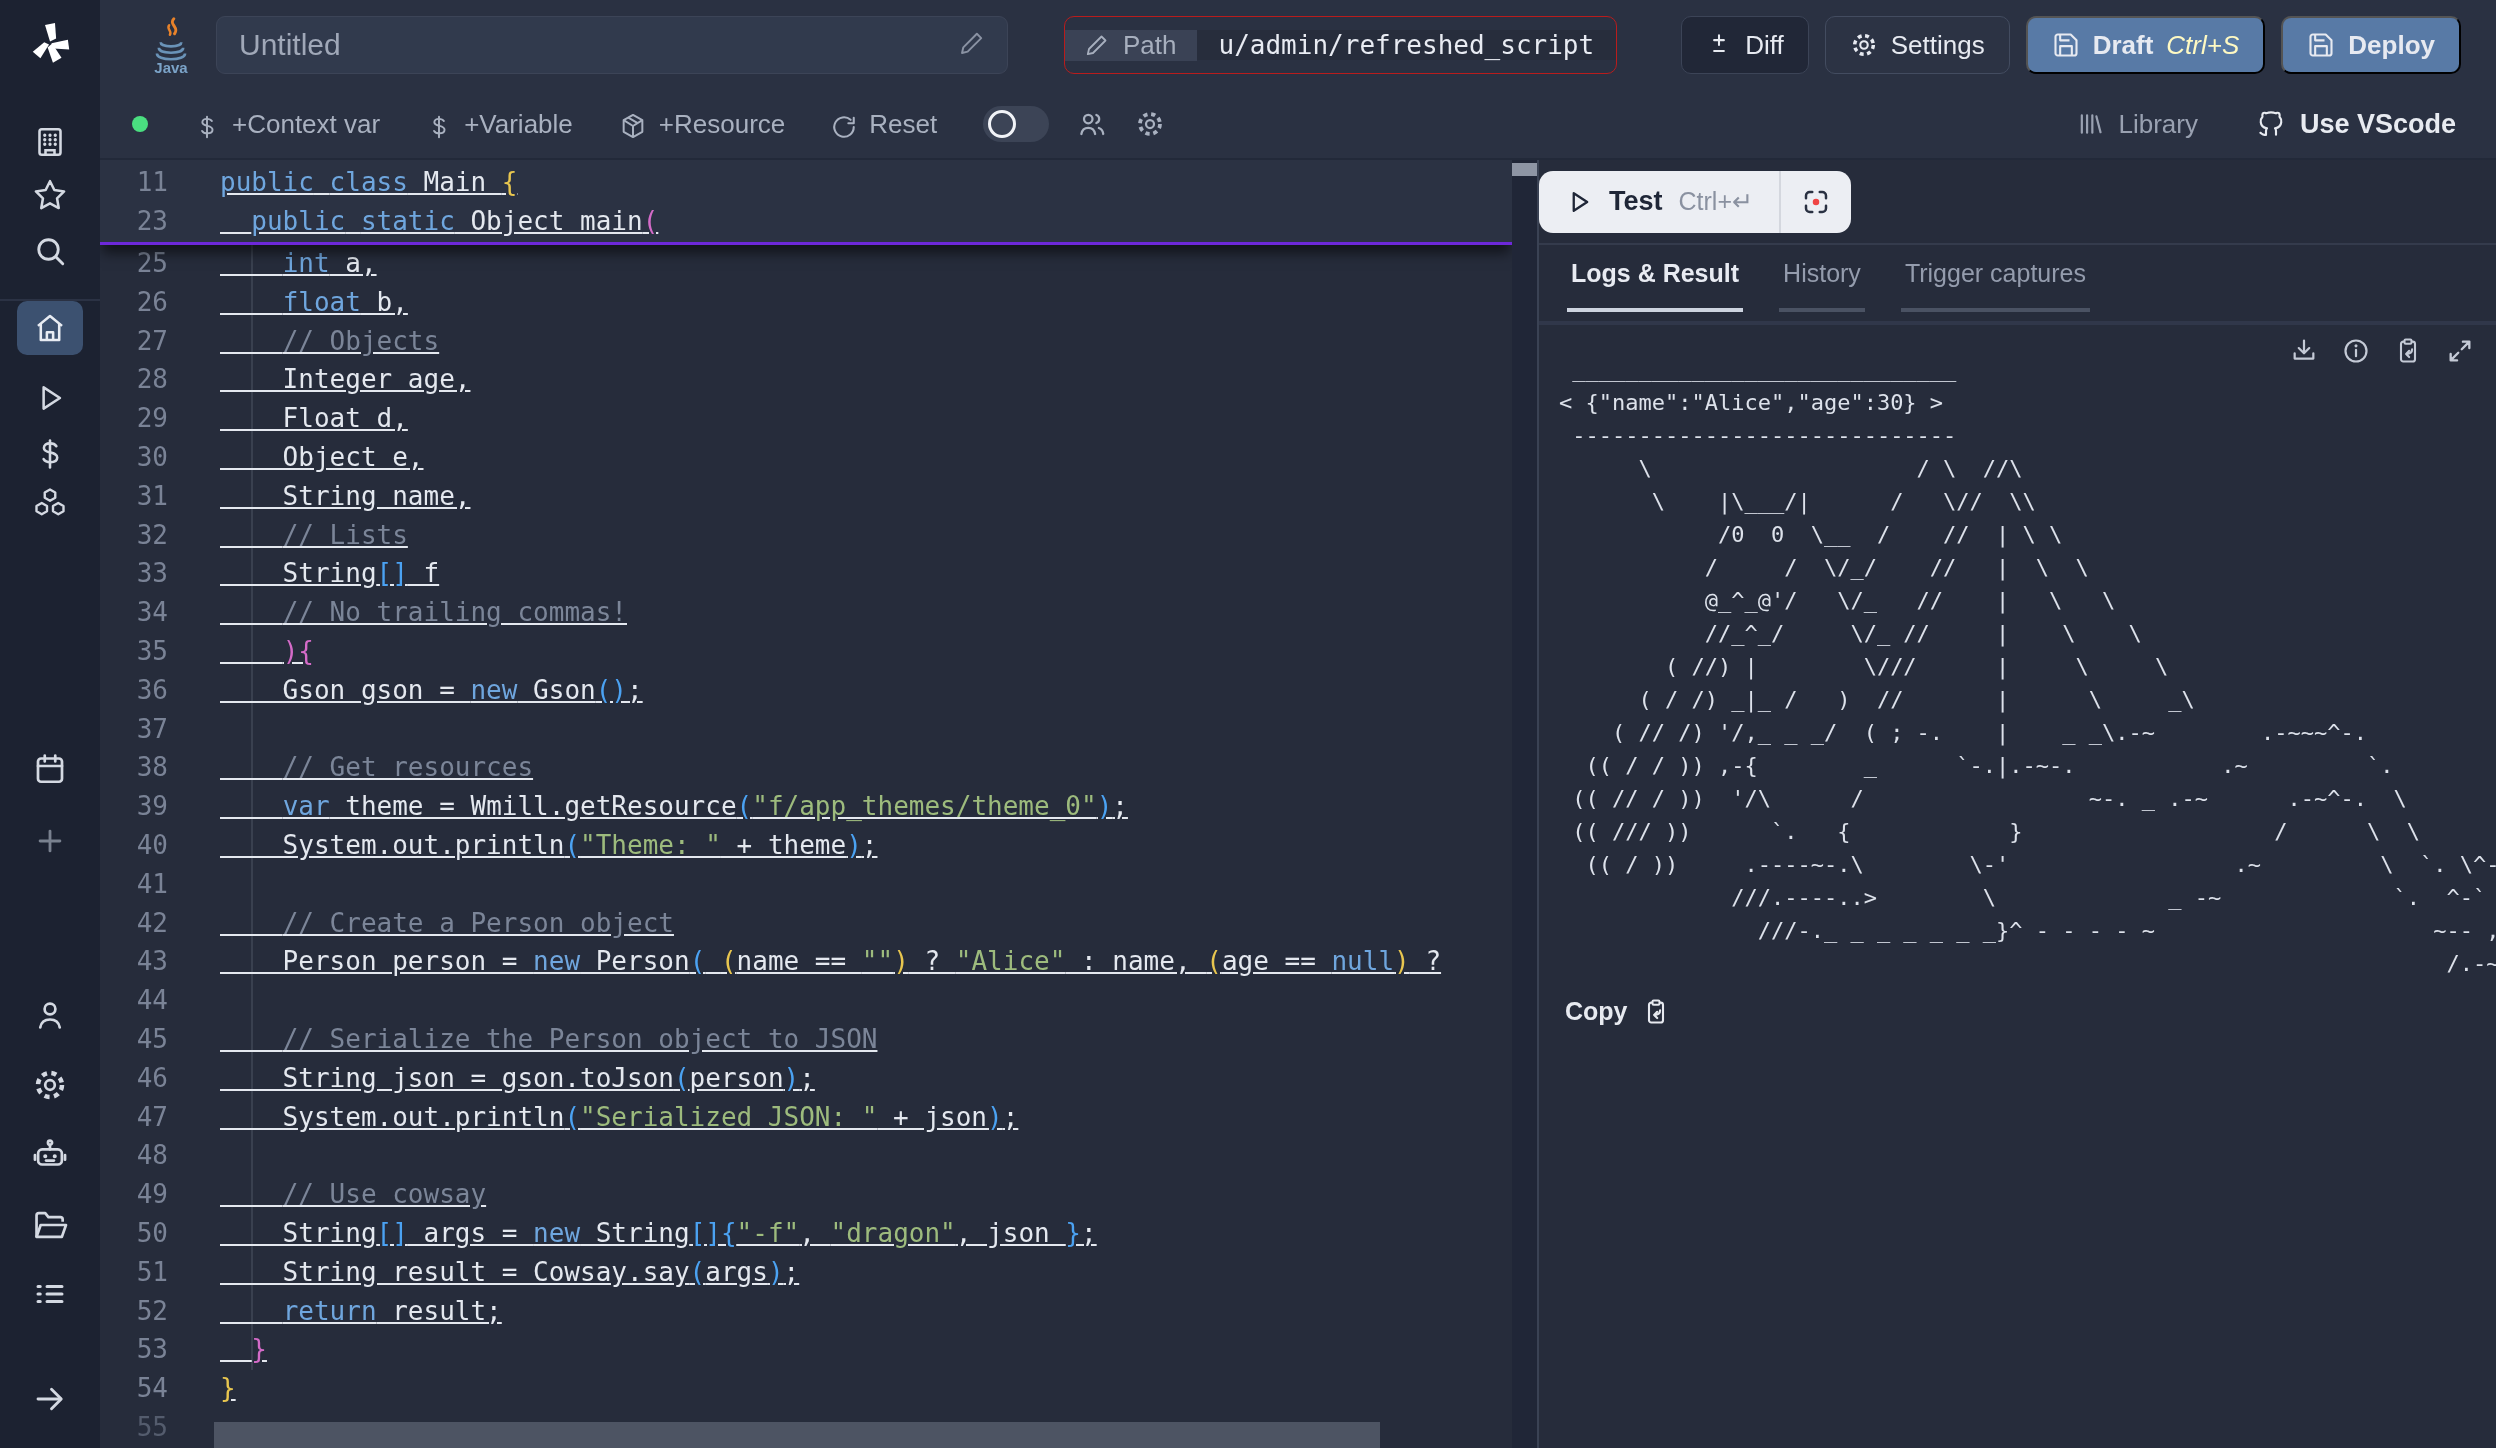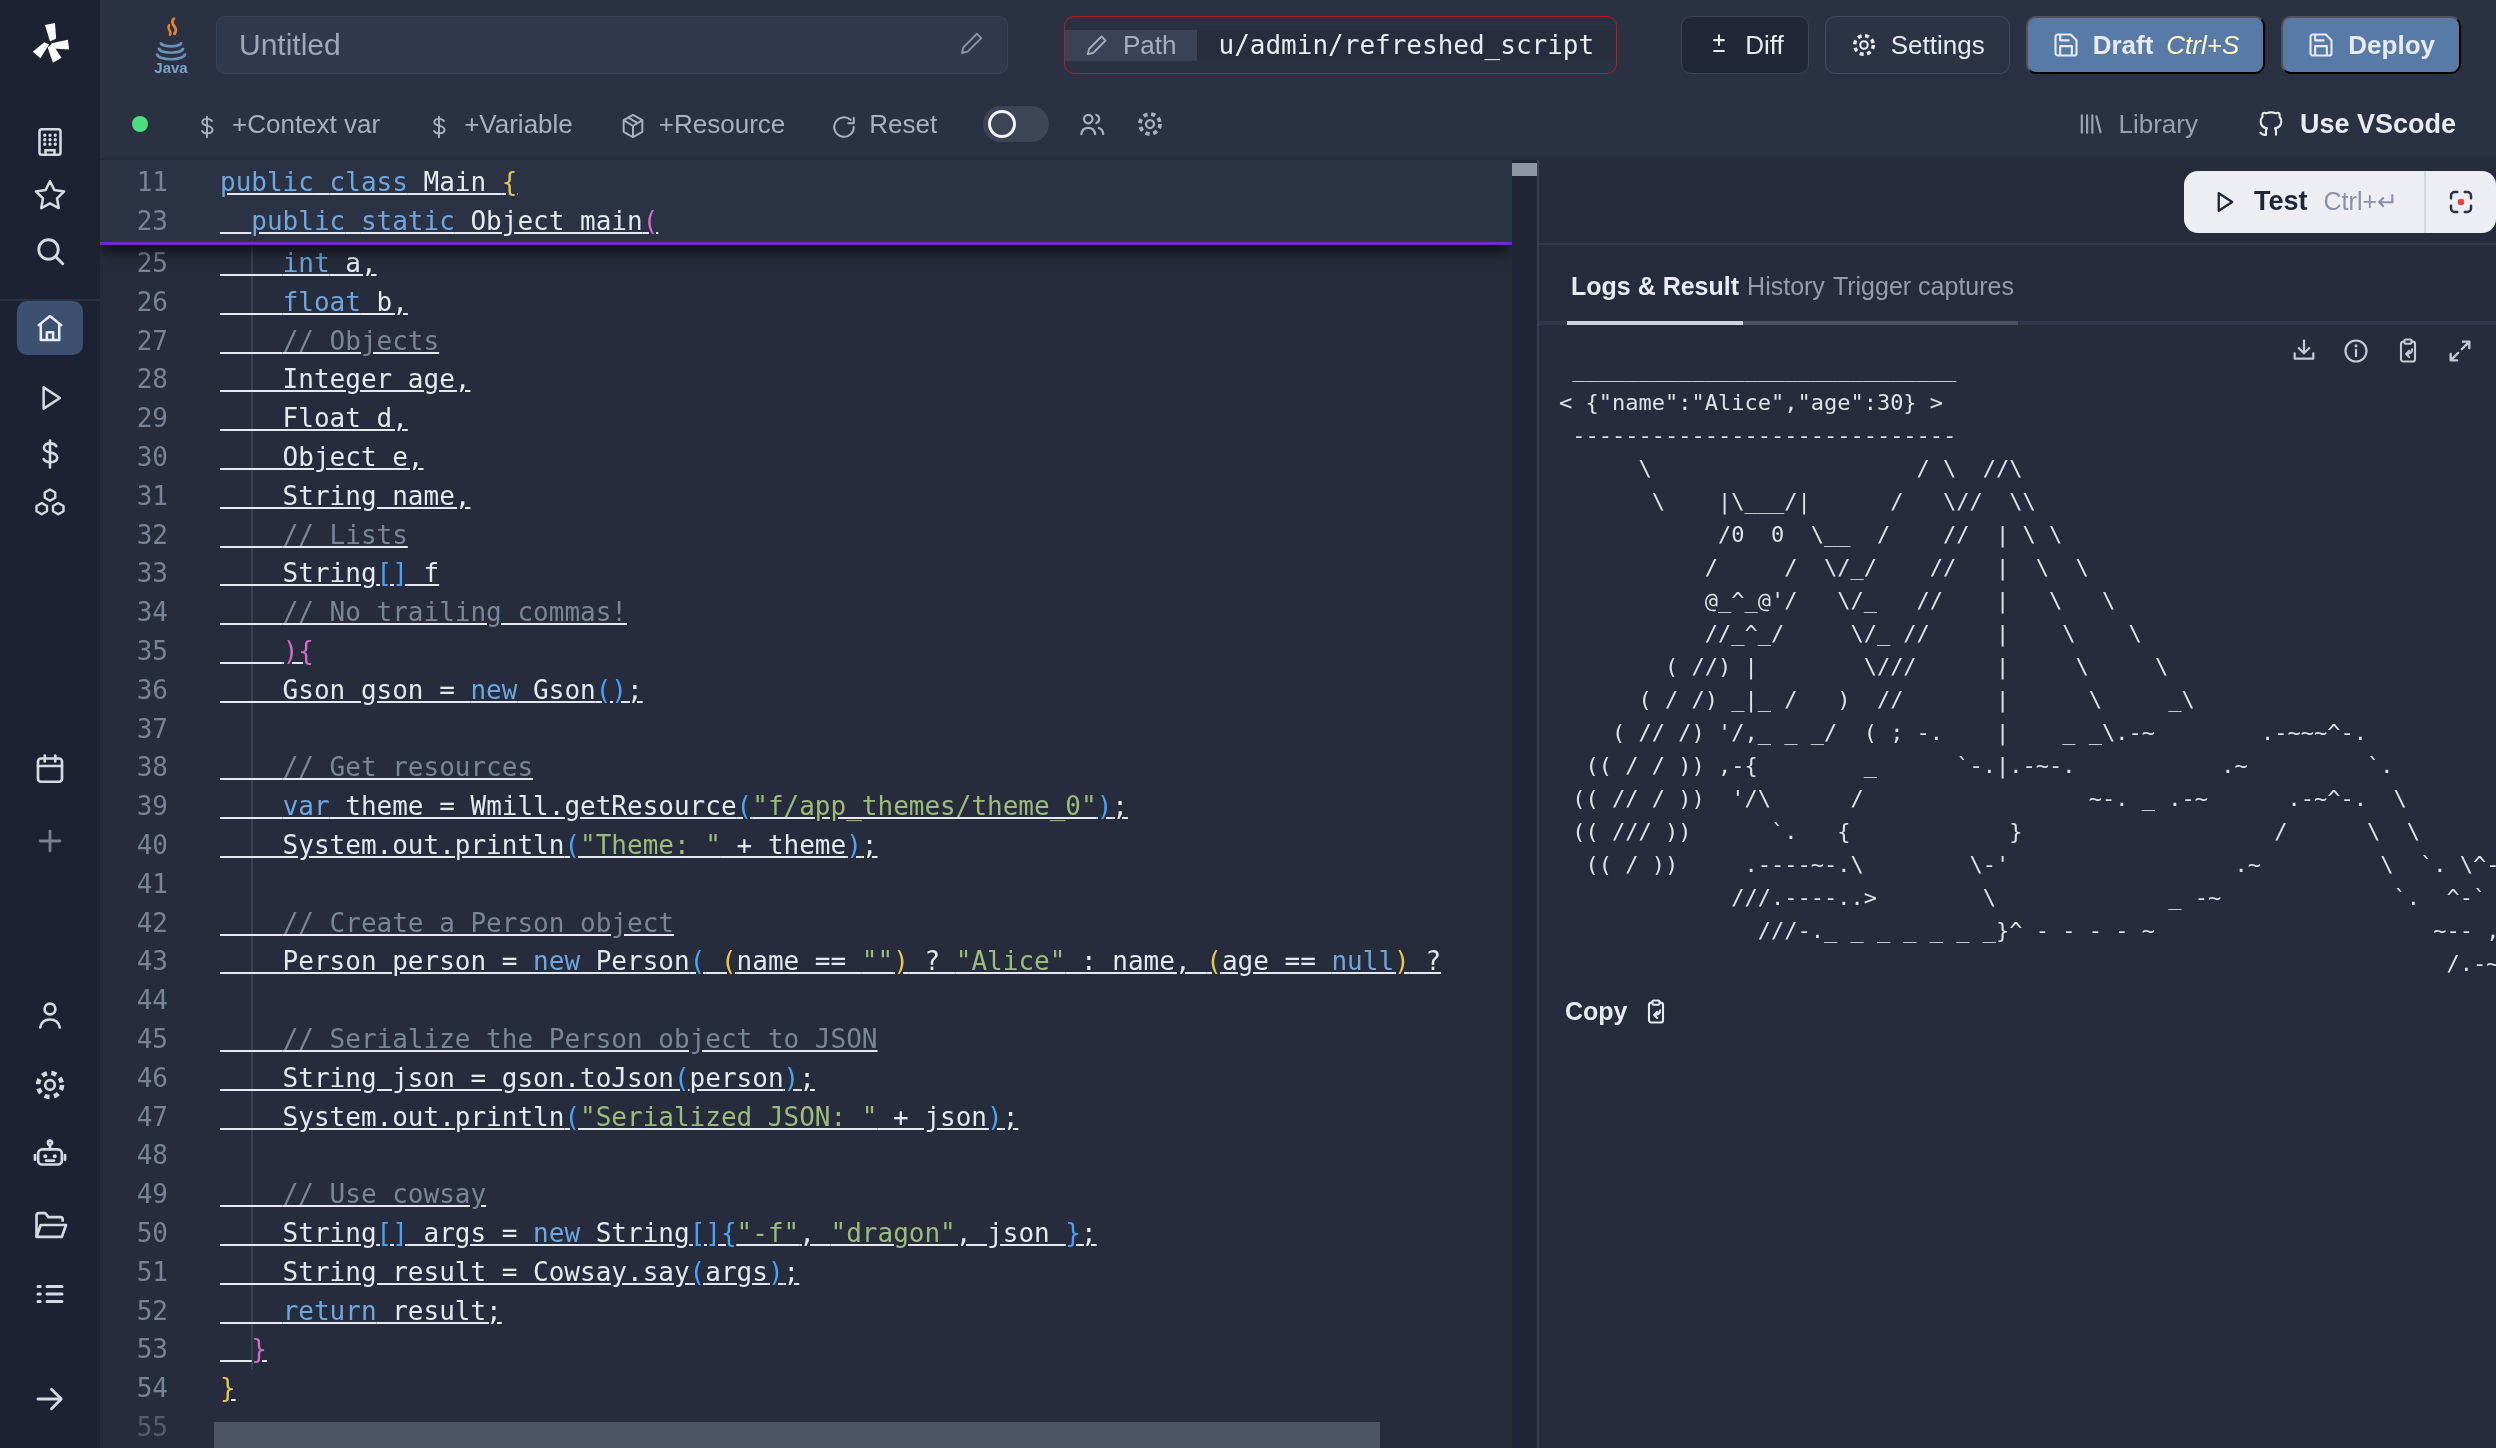--- a/index.html
+++ b/index.html
@@ -53,28 +53,28 @@
   .sticky { position:absolute; left:0; top:0; width:100%; background:#2B3243; padding-top:3px; padding-bottom:1px; border-bottom:3px solid #6d28d9; box-shadow:0 10px 12px -2px rgba(0,0,0,0.55); z-index:5; }
   .body-lines { position:absolute; left:0; top:84px; width:100%; }
   .tk-kw { color:#6FA6DE; } .tk-cm { color:#7B8598; } .tk-st { color:#9DBB7D; }
   .tk-b1 { color:#E8C64F; } .tk-b2 { color:#D46BC8; } .tk-b3 { color:#4BA2F2; }
   .hscroll { position:absolute; left:114px; bottom:0; width:1166px; height:26px; background:#4D5463; }
   .gutter-strip { position:absolute; left:1412px; top:160px; width:25px; height:1288px; background:#202637; z-index:6; }
   .vthumb { position:absolute; left:0; top:3px; width:25px; height:13px; background:#8E95A4; }
 
   
   .panel { position:absolute; left:1437px; top:160px; width:959px; height:1288px; background:#262C3B; border-left:2px solid #3A4254; }
-  .testbar { position:relative; height:85px; border-bottom:2px solid #343B4C; display:flex; align-items:center; justify-content:flex-end; }
+  .testbar { position:relative; height:85px; border-bottom:2px solid #343B4C; display:flex; align-items:center; justify-content:flex-start; }
   .test-pill { height:62px; background:#ECEEF3; border-radius:14px; display:flex; align-items:center; overflow:hidden; }
   .test-main { display:flex; align-items:center; gap:16px; padding:0 26px; }
   .test-label { color:#1F2637; font-size:27px; font-weight:700; }
   .test-kbd { color:#8A91A0; font-size:25px; }
   .test-sep { width:2px; height:62px; background:#D4D7DE; }
   .test-scan { padding:0 20px; display:flex; align-items:center; color:#2A3142; }
-  .tabs { display:flex; align-items:flex-end; padding:0 0 0 28px; height:80px; border-bottom:4px solid #30374A; }
+  .tabs { display:flex; align-items:center; gap:36px; padding:0 0 0 28px; height:80px; border-bottom:4px solid #30374A; }
   .tab { font-size:25px; padding:0 4px 20px 4px; border-bottom:4px solid transparent; margin-bottom:-4px; color:#949CAD; }
   .tab.active { color:#E8EBF2; font-weight:600; border-color:#CDD4DF; }
   .tab.inactive { border-color:#4A5263; }
   .pcontent { position:relative; height:calc(100% - 169px); overflow:hidden; }
   .icon-row { position:absolute; right:22px; top:12px; display:flex; gap:24px; color:#C4CAD6; }
   .ascii { position:absolute; left:20px; top:28px; font-family:"DejaVu Sans Mono", monospace; font-size:22px; line-height:33px; color:#DDE2EB; white-space:pre; }
   .copy-row { position:absolute; left:26px; top:672px; display:flex; align-items:center; gap:14px; color:#E7EAF0; }
   .copy-label { font-size:25px; font-weight:700; }
 </style>
 </head>

